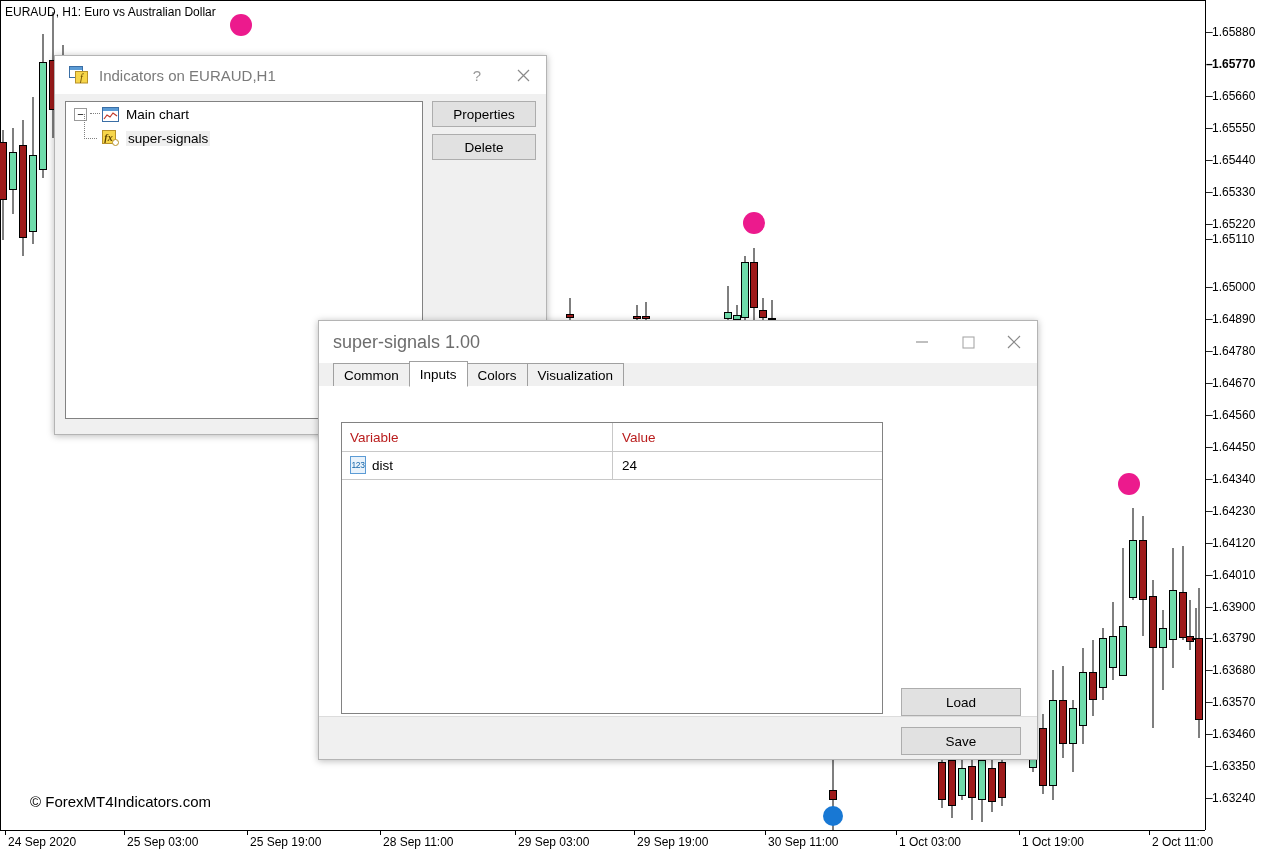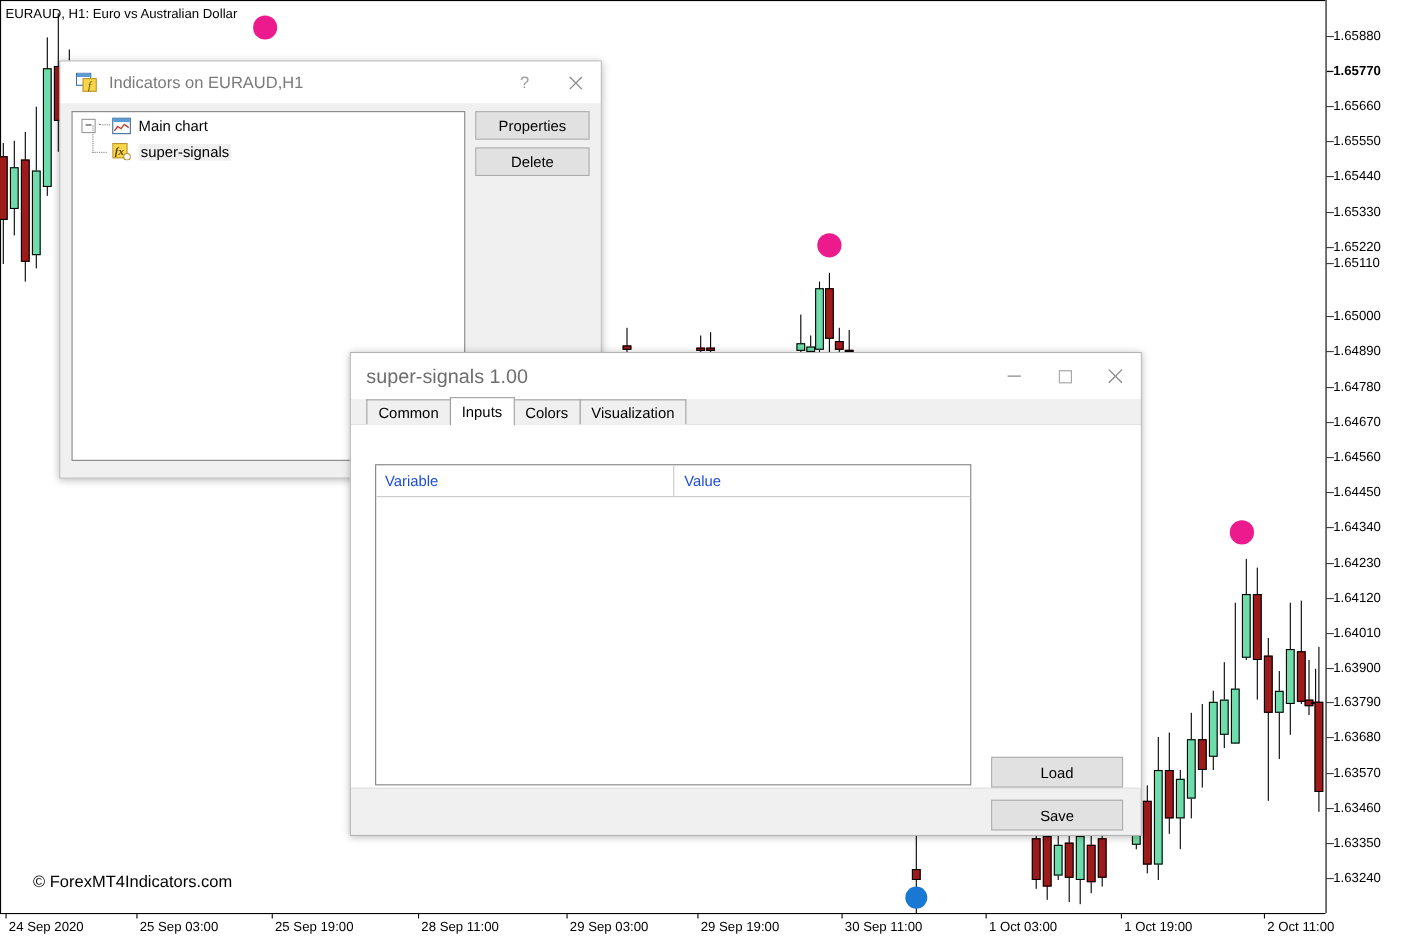--- a/index.html
+++ b/index.html
@@ -150,21 +150,21 @@
     position:absolute;left:22px;top:36px;width:542px;height:292px;
     border:1px solid #828282;background:#fff;box-sizing:border-box;
   }
   #tbl-headrow{
     position:relative;height:29px;border-bottom:1px solid #c8c8c8;
     box-sizing:border-box;
   }
   .tbl-col-sep{
     position:absolute;left:270px;top:0;bottom:0;width:1px;background:#c8c8c8;
   }
-  .th{position:absolute;top:7px;font-size:13.5px;color:#1d4ed8;}
+  .th{position:absolute;top:7px;font-size:13.5px;color:#b91c1c;}
   #tbl-datarow{
     position:relative;height:28px;border-bottom:1px solid #c8c8c8;
     box-sizing:border-box;
   }
   .icon-123{
     position:absolute;left:8px;top:4px;width:16px;height:18px;
     background:#e8f2fb;border:1px solid #5b9bd5;box-sizing:border-box;
     font-size:8.5px;color:#1565a8;text-align:center;line-height:17px;
     letter-spacing:-.4px;overflow:hidden;
   }
@@ -514,19 +514,25 @@
     </div>
 
   <div id="ss-pane">
 
     <div id="ss-table">
       <div id="tbl-headrow">
         <span class="tbl-col-sep"></span>
         <span class="th" style="left:8px;">Variable</span>
         <span class="th" style="left:280px;">Value</span>
       </div>
+      <div id="tbl-datarow">
+        <span class="tbl-col-sep"></span>
+        <span class="icon-123">123</span>
+        <span class="td" style="left:30px;">dist</span>
+        <span class="td" style="left:280px;">24</span>
+      </div>
     </div>
 
     <div class="btn" id="btn-load">Load</div>
     <div class="btn" id="btn-save">Save</div>
   </div>
 
 </div>
 
 </body></html>

